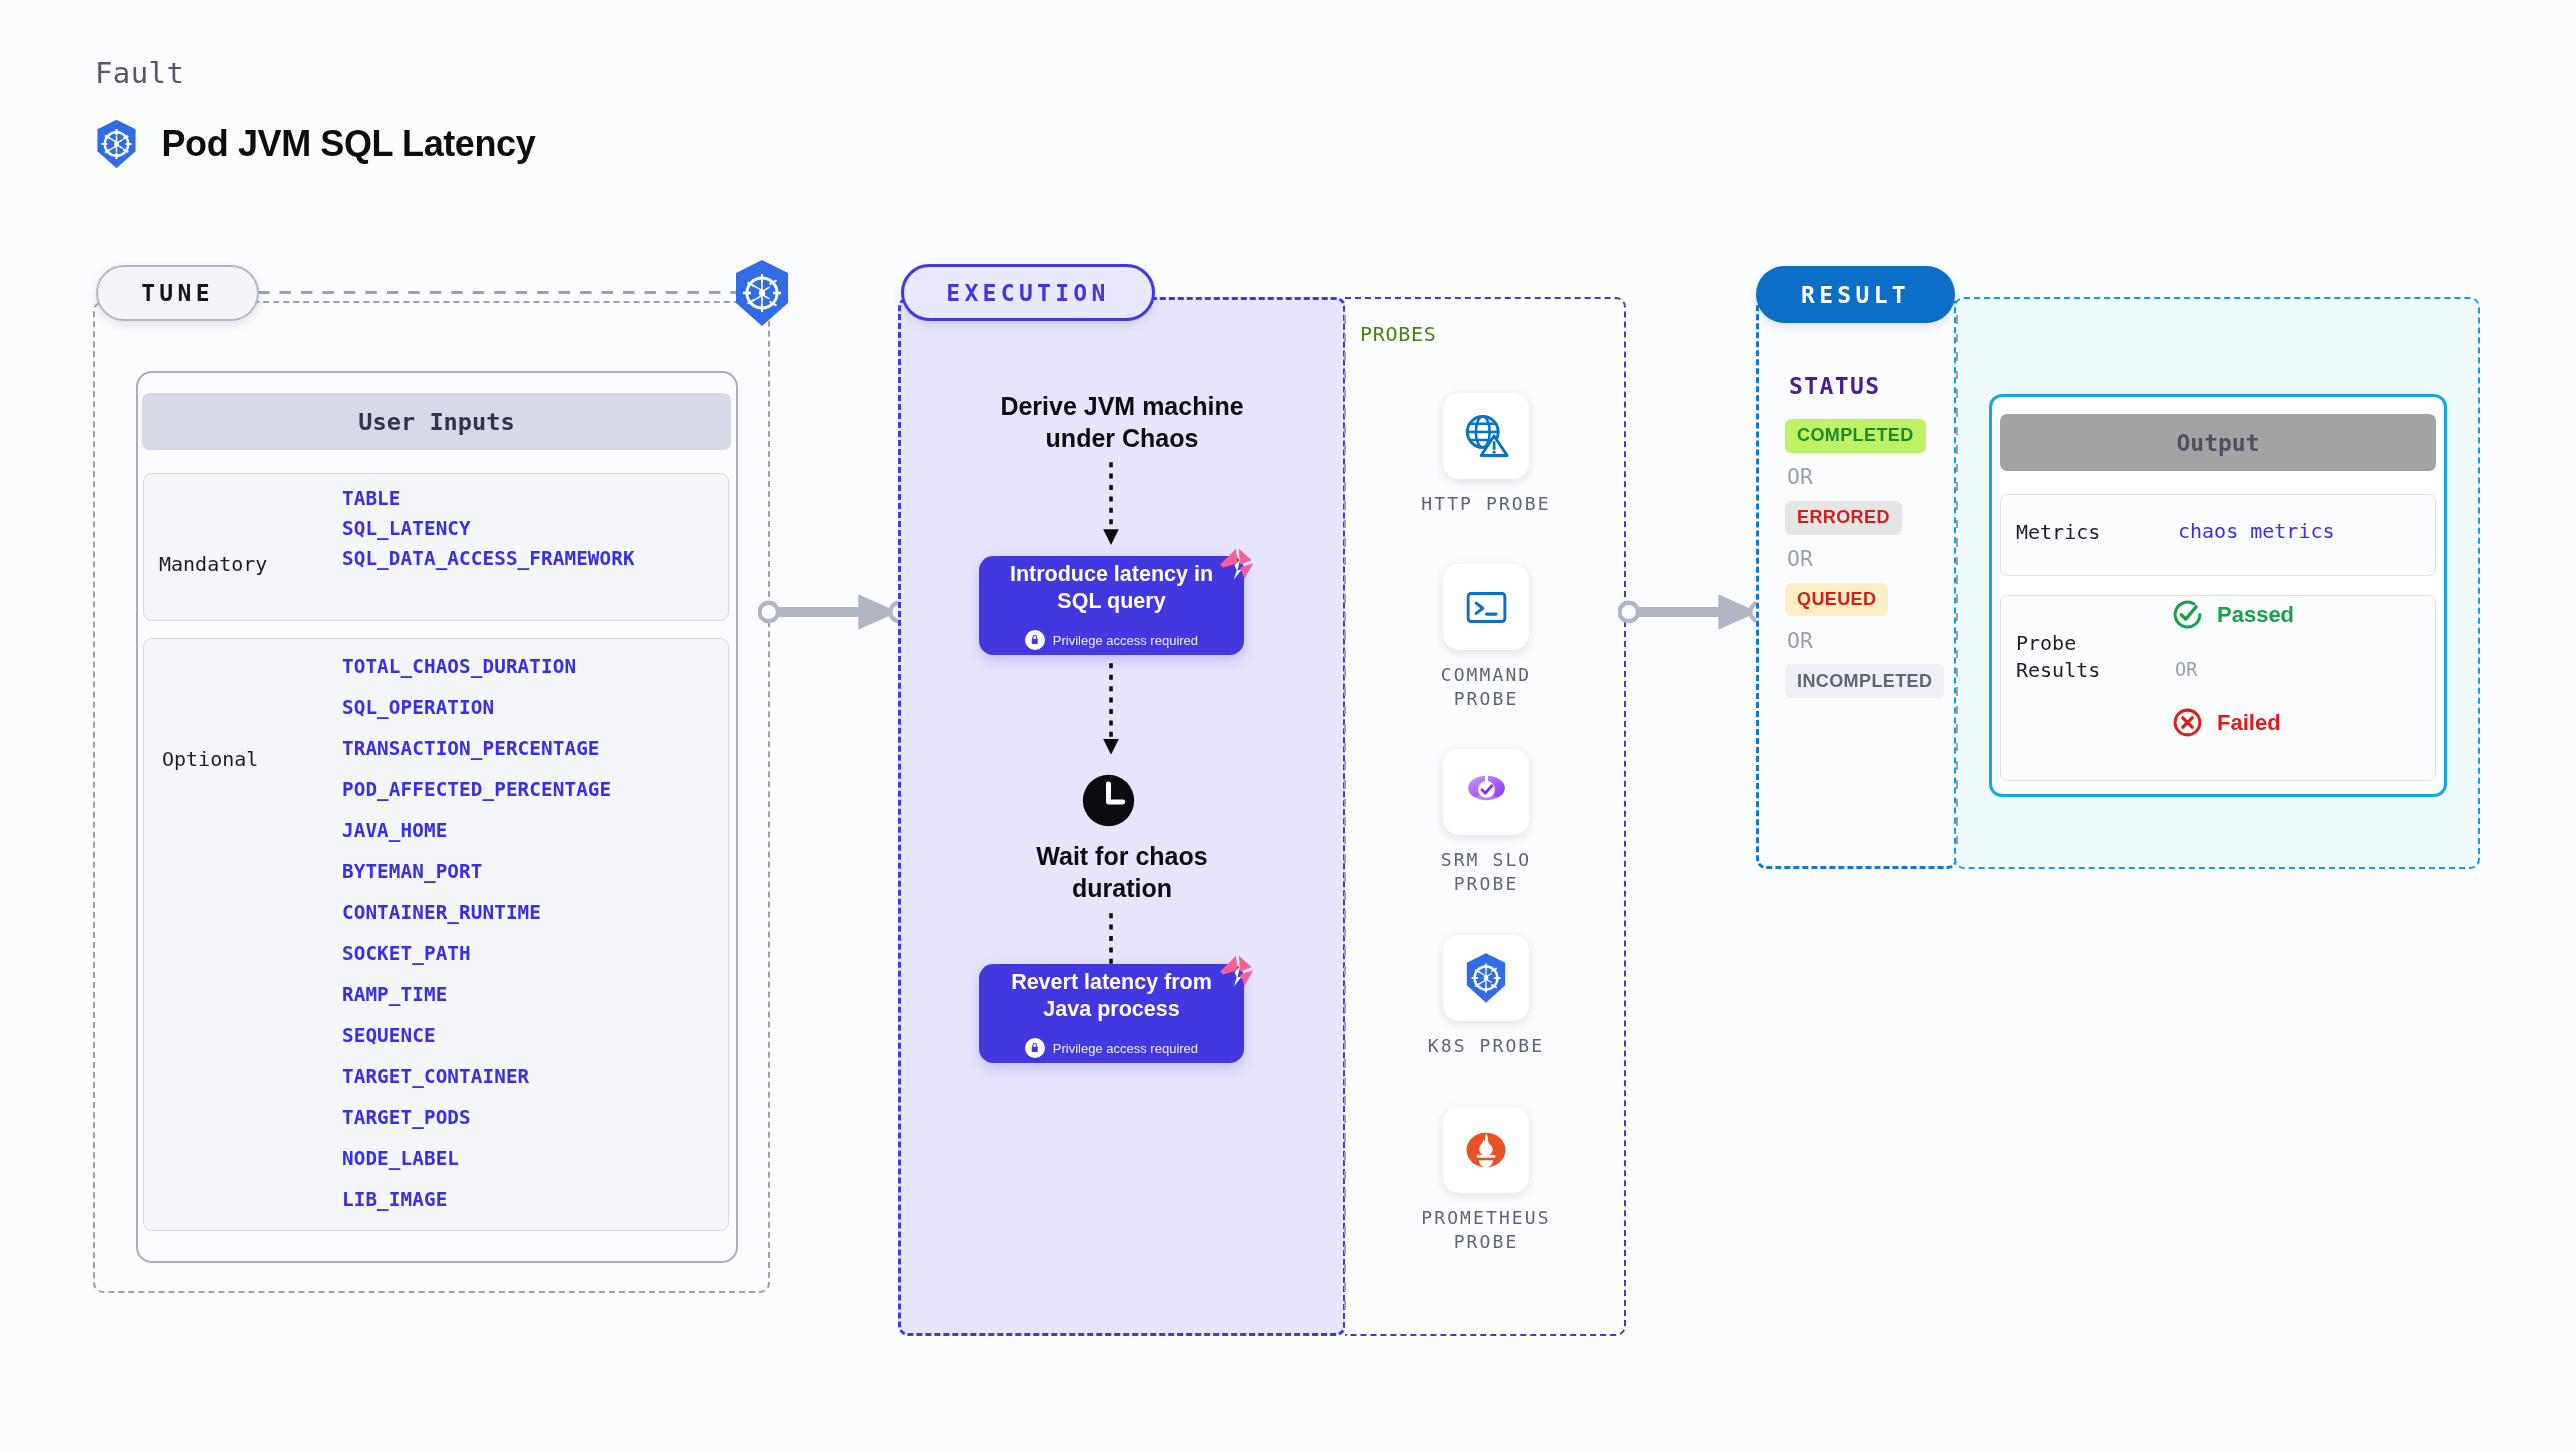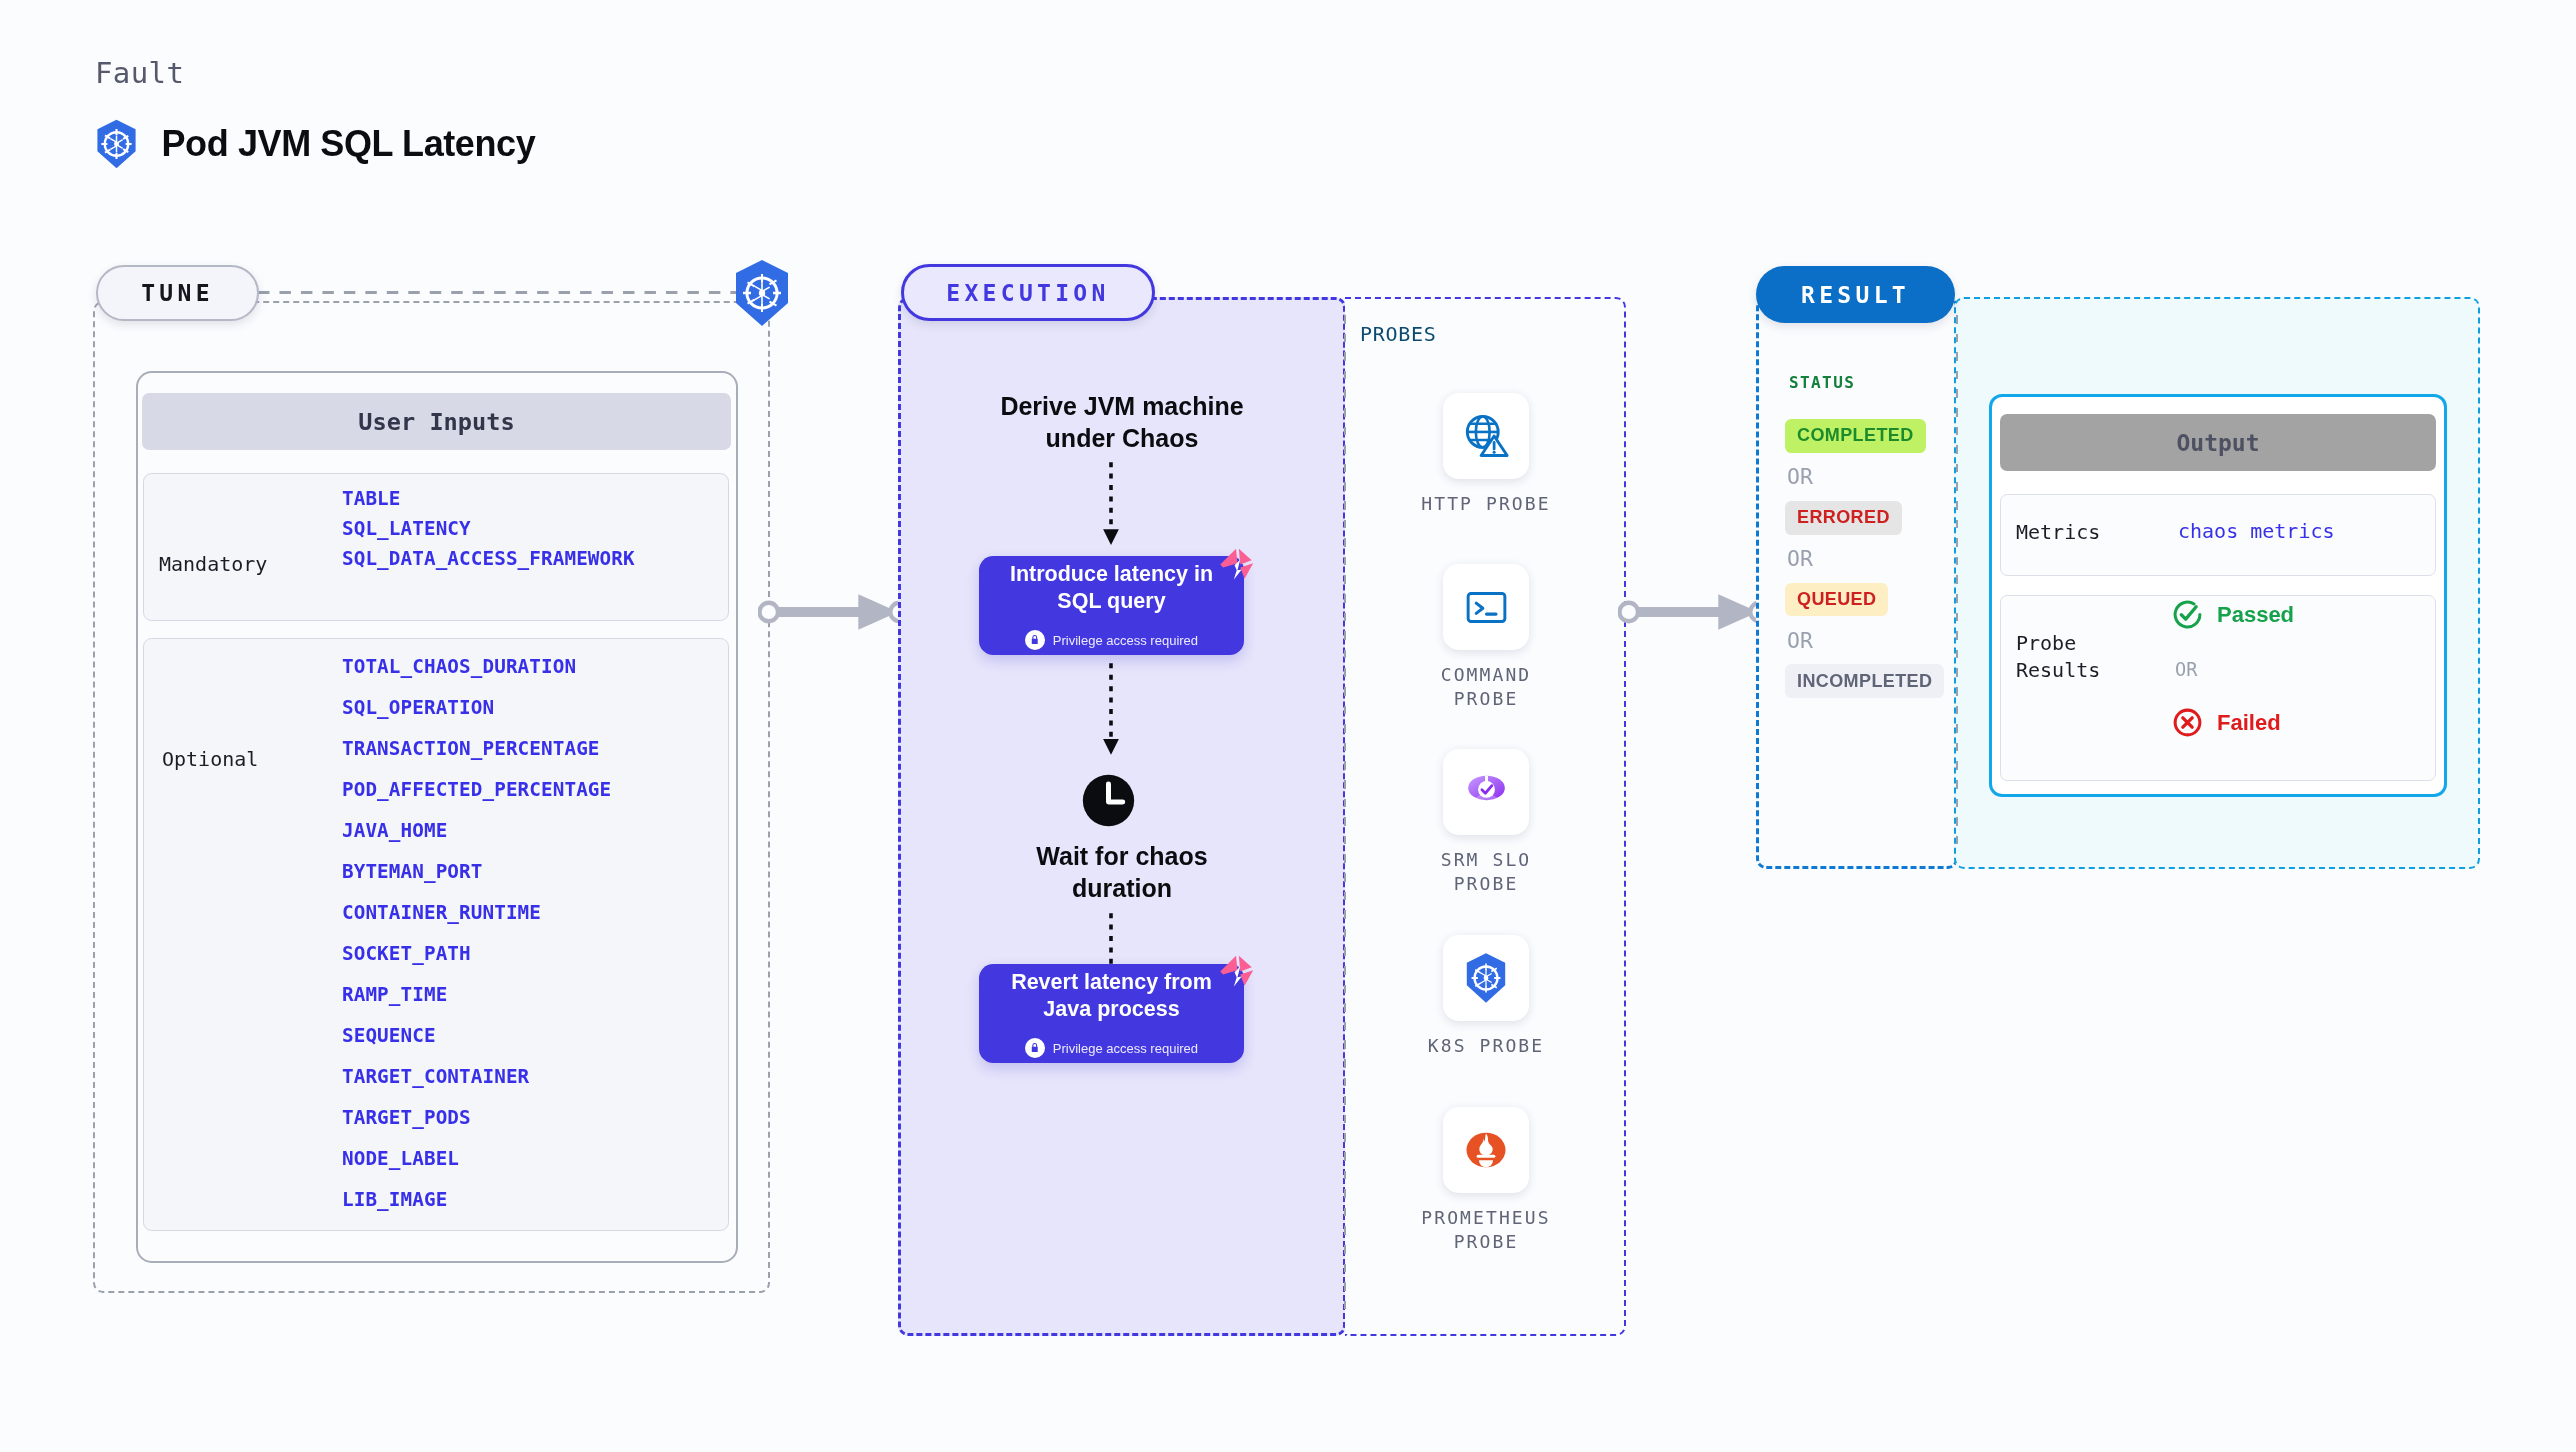--- a/index.html
+++ b/index.html
@@ -120,39 +120,39 @@
   .litmus-badge { position: absolute; width: 40px; height: 40px; }
 
   .dotted-arrow { position: absolute; }
 
   .clock-icon { position: absolute; }
 
   
   .probes-label {
     position: absolute;
     font-family: "DejaVu Sans Mono", monospace;
-    font-size: 20px; color: #0c4a6e; letter-spacing: 0.7px;
+    font-size: 20px; color: #4d7c0f; letter-spacing: 0.7px;
   }
   .probe-item { position: absolute; width: 172px; display: flex; flex-direction: column; align-items: center; }
   .probe-tile {
     width: 86px; height: 86px; border-radius: 15.8px; background: #ffffff;
     box-shadow: 0 2.9px 10px rgba(40,45,80,.12);
     display: flex; align-items: center; justify-content: center;
   }
   .probe-name {
     margin-top: 13px; text-align: center;
     font-family: "DejaVu Sans Mono", monospace;
     font-size: 18px; color: #5f6477; letter-spacing: 2.1px; line-height: 1.35;
   }
 
   
   .status-label {
     position: absolute;
     font-family: "DejaVu Sans Mono", monospace;
-    font-size: 16px; color: #15803d; letter-spacing: 1.4px; font-weight: 700;
+    font-size: 23px; color: #4c1d95; letter-spacing: 1.4px; font-weight: 700;
   }
   .status-stack { position: absolute; display: flex; flex-direction: column; align-items: flex-start; }
   .status-badge {
     display: inline-flex; align-items: center; justify-content: center;
     border-radius: 6.4px; padding: 6.4px 12px;
     font-size: 18px; font-weight: 700; letter-spacing: 0.4px;
   }
   .status-or {
     font-size: 21.5px; color: #9aa0ae; margin: 11.5px 0 11.5px 2.1px;
     font-family: "DejaVu Sans Mono", monospace;

